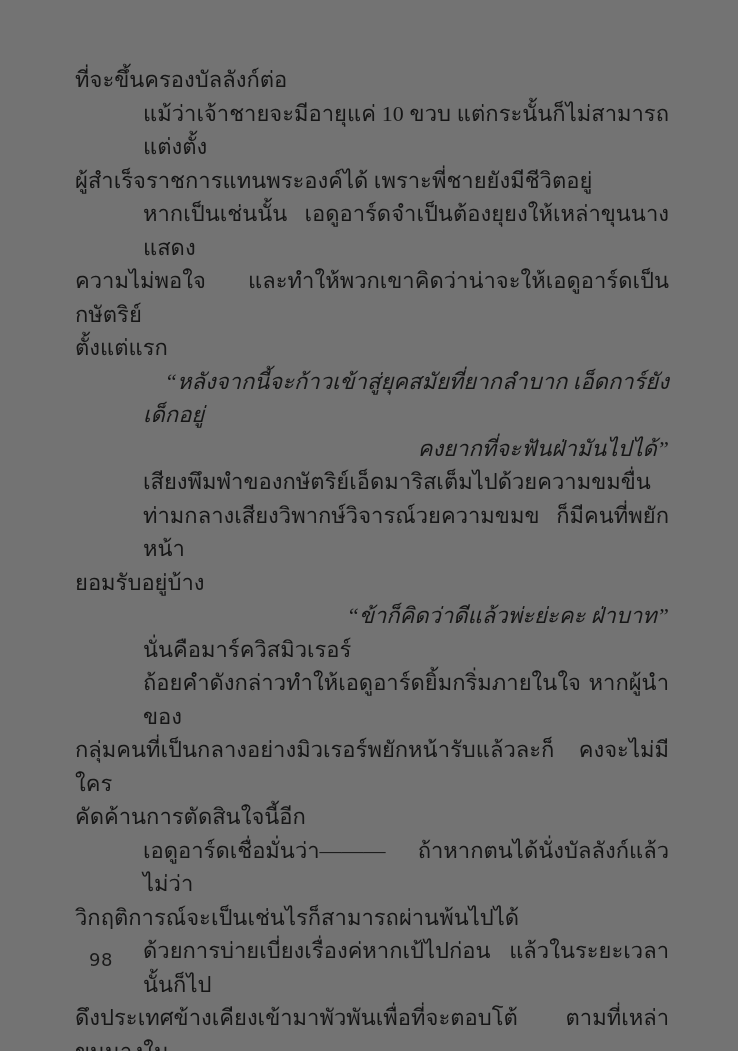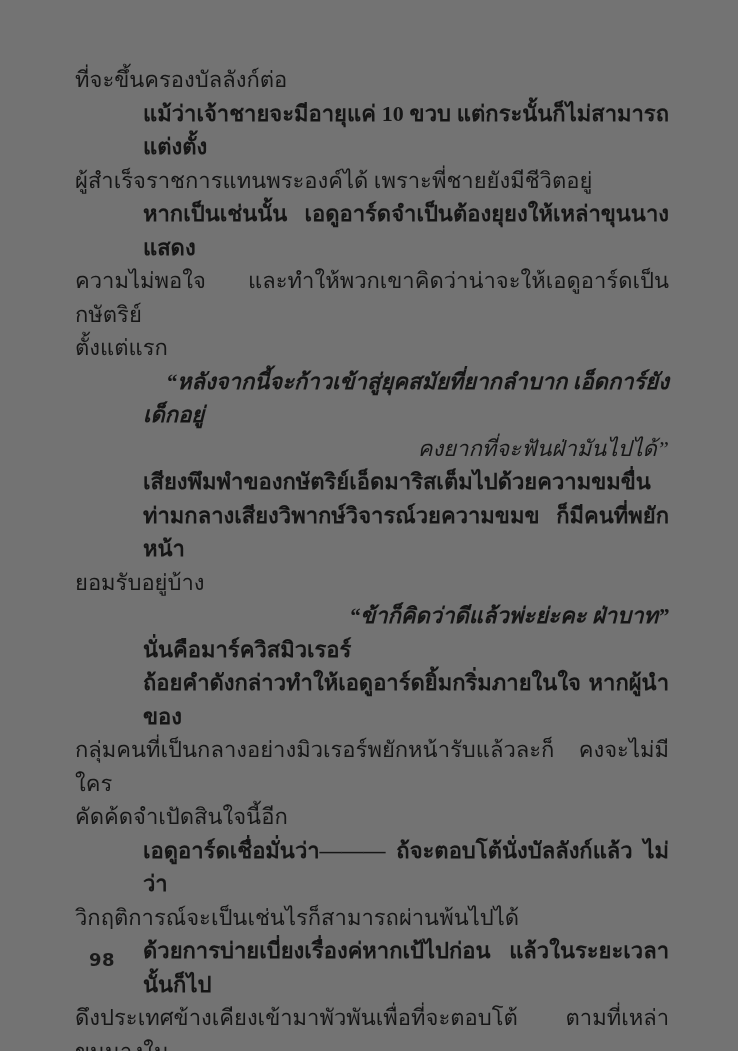--- a/index.html
+++ b/index.html
@@ -33,33 +33,32 @@
   .line {
     text-align: left;
     white-space: normal;
   }
   .line.just {
     text-align: justify;
     text-align-last: justify;
   }
   .line.indent {
     padding-left: 68px;
-    font-weight: bold;
   }
   .line.italic {
     font-style: italic;
     text-align: right;
   }
   .page-number {
     position: absolute;
     left: 89px;
     top: 949px;
     font-family: "DejaVu Sans", "Liberation Sans", sans-serif;
     font-size: 18px;
-    font-weight: 700;
+    font-weight: 400;
     letter-spacing: 0.5px;
     color: #1a1a1a;
   }
 </style>
 </head>
 <body>
 
 <div class="page">
   <div class="page-body">
       <div class="line">ที่จะขึ้นครองบัลลังก์ต่อ</div>
@@ -70,20 +69,20 @@
       <div class="line">ตั้งแต่แรก</div>
       <div class="line italic indent just">“หลังจากนี้จะก้าวเข้าสู่ยุคสมัยที่ยากลำบาก เอ็ดการ์ยังเด็กอยู่</div>
       <div class="line italic">คงยากที่จะฟันฝ่ามันไปได้”</div>
       <div class="line indent">เสียงพึมพำของกษัตริย์เอ็ดมาริสเต็มไปด้วยความขมขื่น</div>
       <div class="line indent just">ท่ามกลางเสียงวิพากษ์วิจารณ์วยความขมข ก็มีคนที่พยักหน้า</div>
       <div class="line">ยอมรับอยู่บ้าง</div>
       <div class="line italic indent">“ข้าก็คิดว่าดีแล้วพ่ะย่ะคะ ฝ่าบาท”</div>
       <div class="line indent">นั่นคือมาร์ควิสมิวเรอร์</div>
       <div class="line indent just">ถ้อยคำดังกล่าวทำให้เอดูอาร์ดยิ้มกริ่มภายในใจ หากผู้นำของ</div>
       <div class="line just">กลุ่มคนที่เป็นกลางอย่างมิวเรอร์พยักหน้ารับแล้วละก็ คงจะไม่มีใคร</div>
-      <div class="line">คัดค้ดจำเปัดสินใจนี้อีก</div>
-      <div class="line indent just">เอดูอาร์ดเชื่อมั่นว่า——— ถ้จะตอบโต้นั่งบัลลังก์แล้ว ไม่ว่า</div>
+      <div class="line">คัดค้านการตัดสินใจนี้อีก</div>
+      <div class="line indent just">เอดูอาร์ดเชื่อมั่นว่า——— ถ้าหากตนได้นั่งบัลลังก์แล้ว ไม่ว่า</div>
       <div class="line">วิกฤติการณ์จะเป็นเช่นไรก็สามารถผ่านพ้นไปได้</div>
       <div class="line indent just">ด้วยการบ่ายเบี่ยงเรื่องค่หากเป้ไปก่อน แล้วในระยะเวลานั้นก็ไป</div>
       <div class="line just">ดึงประเทศข้างเคียงเข้ามาพัวพันเพื่อที่จะตอบโต้ ตามที่เหล่าขุนนางใน</div>
     </div>
   <div class="page-number">98</div>
 </div>
 
 </body></html>

